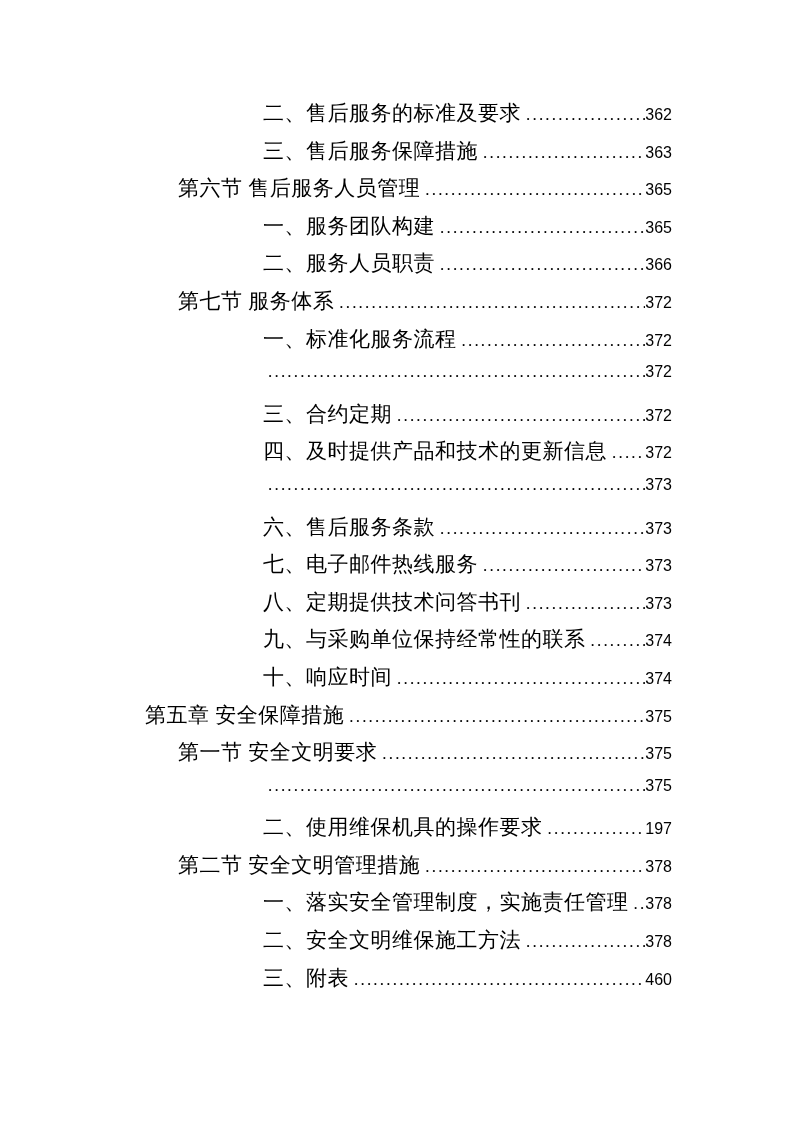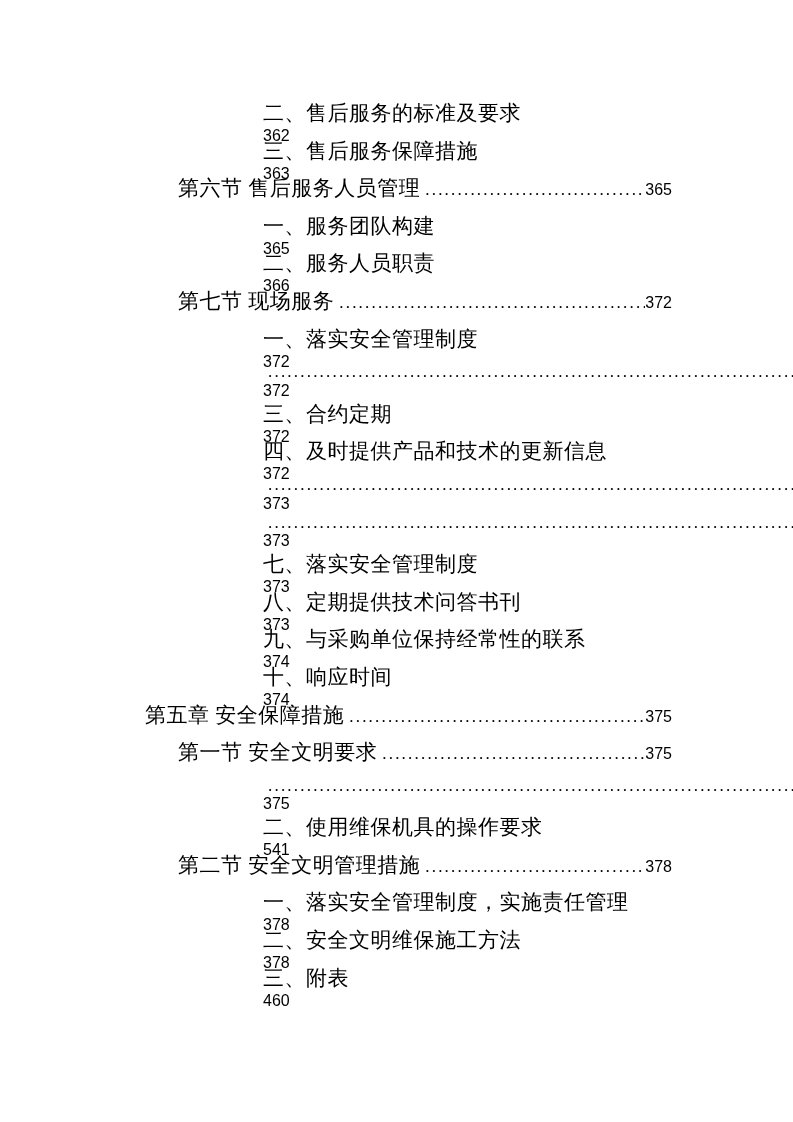--- a/index.html
+++ b/index.html
@@ -21,21 +21,21 @@
   }
   .toc-row {
     display: flex;
     align-items: baseline;
     height: 37.6px;
     white-space: nowrap;
     cursor: default;
   }
   .toc-row.level-0 { padding-left: 0px; justify-content: space-between; }
   .toc-row.level-1 { padding-left: 33px; }
-  .toc-row.level-2 { padding-left: 118px; flex-direction: column; }
+  .toc-row.level-2 { padding-left: 118px; }
   .toc-label {
     font-size: 21px;
     letter-spacing: 0.5px;
     flex: 0 0 auto;
   }
   .toc-leader {
     flex: 1 1 auto;
     overflow: hidden;
     white-space: nowrap;
     font-size: 17px;
@@ -73,26 +73,26 @@
         <span class="toc-label">一、服务团队构建</span>
         <span class="toc-leader">........................................................................................................................................................................................................</span>
         <span class="toc-page">365</span>
       </div>
       <div class="toc-row level-2">
         <span class="toc-label">二、服务人员职责</span>
         <span class="toc-leader">........................................................................................................................................................................................................</span>
         <span class="toc-page">366</span>
       </div>
       <div class="toc-row level-1">
-        <span class="toc-label">第七节 现场服务</span>
+        <span class="toc-label">第七节 服务体系</span>
         <span class="toc-leader">........................................................................................................................................................................................................</span>
         <span class="toc-page">372</span>
       </div>
       <div class="toc-row level-2">
-        <span class="toc-label">一、落实安全管理制度</span>
+        <span class="toc-label">一、标准化服务流程</span>
         <span class="toc-leader">........................................................................................................................................................................................................</span>
         <span class="toc-page">372</span>
       </div>
       <div class="toc-row level-2">
         <span class="toc-leader">........................................................................................................................................................................................................</span>
         <span class="toc-page">372</span>
       </div>
       <div class="toc-row level-2">
         <span class="toc-label">三、合约定期</span>
         <span class="toc-leader">........................................................................................................................................................................................................</span>
@@ -101,25 +101,26 @@
       <div class="toc-row level-2">
         <span class="toc-label">四、及时提供产品和技术的更新信息</span>
         <span class="toc-leader">........................................................................................................................................................................................................</span>
         <span class="toc-page">372</span>
       </div>
       <div class="toc-row level-2">
         <span class="toc-leader">........................................................................................................................................................................................................</span>
         <span class="toc-page">373</span>
       </div>
       <div class="toc-row level-2">
+        <span class="toc-label">六、售后服务条款</span>
         <span class="toc-leader">........................................................................................................................................................................................................</span>
         <span class="toc-page">373</span>
       </div>
       <div class="toc-row level-2">
-        <span class="toc-label">七、落实安全管理制度</span>
+        <span class="toc-label">七、电子邮件热线服务</span>
         <span class="toc-leader">........................................................................................................................................................................................................</span>
         <span class="toc-page">373</span>
       </div>
       <div class="toc-row level-2">
         <span class="toc-label">八、定期提供技术问答书刊</span>
         <span class="toc-leader">........................................................................................................................................................................................................</span>
         <span class="toc-page">373</span>
       </div>
       <div class="toc-row level-2">
         <span class="toc-label">九、与采购单位保持经常性的联系</span>
@@ -141,21 +142,21 @@
         <span class="toc-leader">........................................................................................................................................................................................................</span>
         <span class="toc-page">375</span>
       </div>
       <div class="toc-row level-2">
         <span class="toc-leader">........................................................................................................................................................................................................</span>
         <span class="toc-page">375</span>
       </div>
       <div class="toc-row level-2">
         <span class="toc-label">二、使用维保机具的操作要求</span>
         <span class="toc-leader">........................................................................................................................................................................................................</span>
-        <span class="toc-page">541</span>
+        <span class="toc-page">197</span>
       </div>
       <div class="toc-row level-1">
         <span class="toc-label">第二节 安全文明管理措施</span>
         <span class="toc-leader">........................................................................................................................................................................................................</span>
         <span class="toc-page">378</span>
       </div>
       <div class="toc-row level-2">
         <span class="toc-label">一、落实安全管理制度，实施责任管理</span>
         <span class="toc-leader">........................................................................................................................................................................................................</span>
         <span class="toc-page">378</span>

